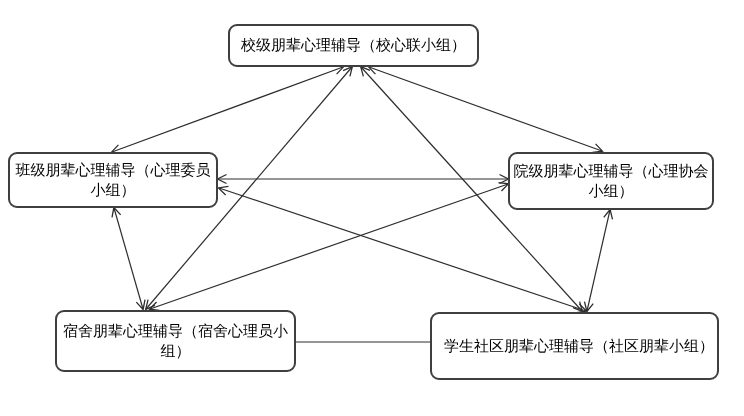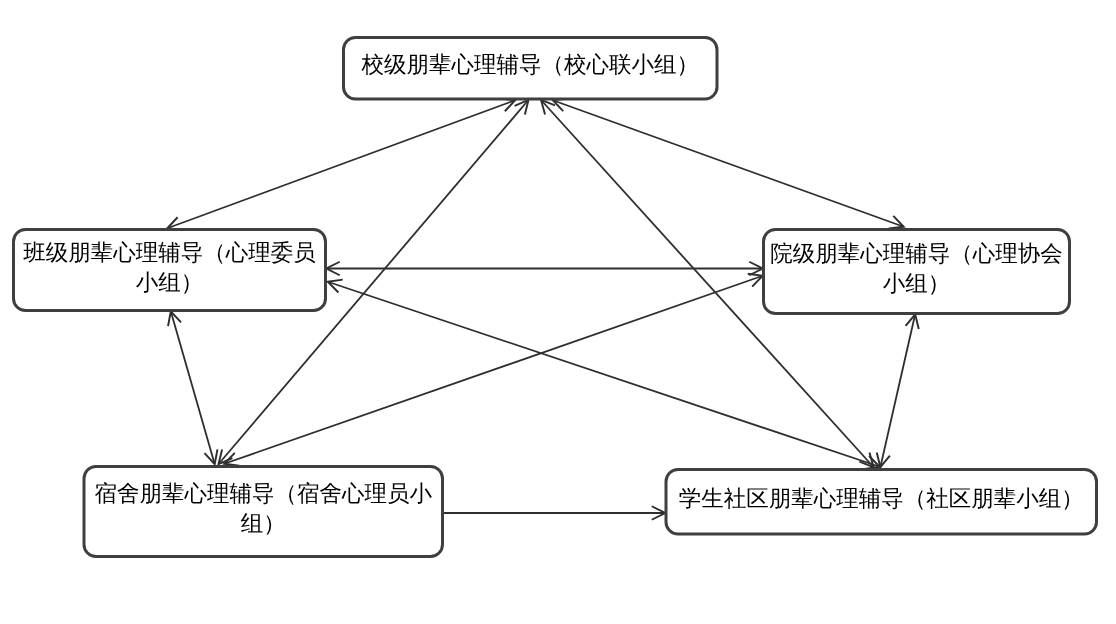--- a/index.html
+++ b/index.html
@@ -30,32 +30,31 @@
     border-radius: 9px;
     display: flex;
     align-items: center;
     justify-content: center;
     text-align: center;
     padding: 2px 3px;
     color: #000000;
     font-size: 15px;
     line-height: 1.35;
     letter-spacing: 0;
-    font-family: Liberation Mono, monospace;
   }
   .node span {
     display: block;
     width: 100%;
     word-break: break-all;
   }
   #node-school    { left: 228px; top: 24px;  width: 251px; height: 43px; }
   #node-class     { left: 8px;   top: 152px; width: 210px; height: 56px; }
   #node-college   { left: 508px; top: 152px; width: 206px; height: 58px; }
   #node-dorm      { left: 27px;  top: 310px; width: 241px; height: 62px; margin-left: 28px; }
-  #node-community { left: 443px; top: 312px; width: 289px; height: 45px; }
+  #node-community { left: 430px; top: 312px; width: 289px; height: 68px; text-align: right; }
 </style>
 </head>
 <body>
 
 <div class="canvas">
 
   <svg class="edges" viewBox="0 0 744 416" xmlns="http://www.w3.org/2000/svg">
     <defs>
       <marker id="arrow" viewBox="0 0 12 12" refX="10" refY="6" markerWidth="12" markerHeight="12" markerUnits="userSpaceOnUse" orient="auto-start-reverse">
         <path d="M1.5,1.5 L10.5,6 L1.5,10.5" fill="none" stroke="#2e2e2e" stroke-width="1.3"></path>

